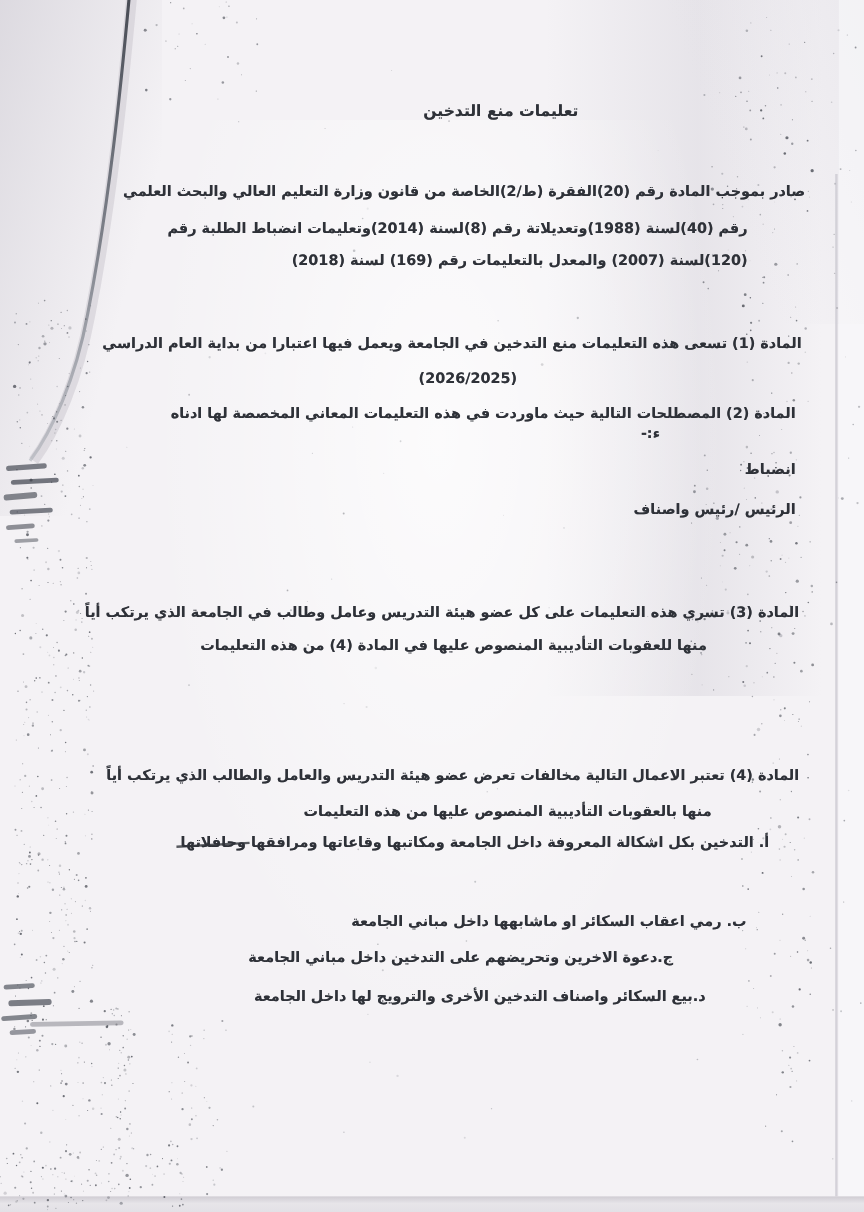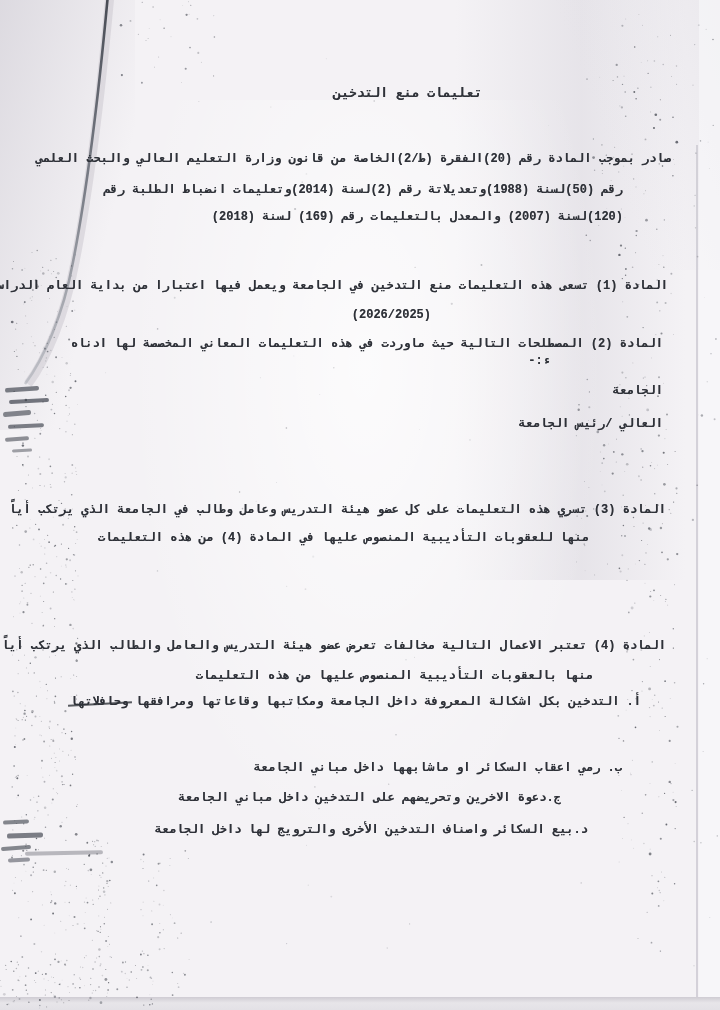--- a/index.html
+++ b/index.html
@@ -15,21 +15,21 @@
     background:linear-gradient(90deg,rgba(219,216,224,0),rgba(214,211,219,.45) 55%,rgba(219,216,224,0));}
   .sh-topright{right:0;top:0;width:170px;height:270px;
     background:linear-gradient(250deg,rgba(226,224,230,.5),rgba(226,224,230,0) 62%);}
   .sh-centerlight{left:130px;top:100px;width:470px;height:760px;
     background:radial-gradient(ellipse at 50% 35%,rgba(255,255,255,.7),rgba(255,255,255,0) 72%);}
   .sh-bottomstrip{left:0;bottom:0;width:720px;height:13px;
     background:linear-gradient(180deg,#cfccd3,#e7e5e9 45%,#e3e1e6);}
   .sh-foldline{left:696px;top:145px;width:2px;height:852px;background:rgba(206,203,211,.85);}
   .sh-rightedge{left:699px;top:0;width:21px;height:997px;background:rgba(250,249,251,.55);}
   #artifacts{position:absolute;left:0;top:0;pointer-events:none;}
-  .textlayer{position:absolute;inset:0;direction:rtl;color:#2e3138;font-family:Liberation Mono, monospace;}
+  .textlayer{position:absolute;inset:0;direction:rtl;color:#2e3138;}
   .t{
     position:absolute;white-space:nowrap;font-weight:700;font-size:12px;line-height:19px;
     text-shadow:0 0 .5px rgba(46,49,56,.55);
   }
   .t-title{font-size:13px;}
   .struck{position:relative;display:inline-block;}
   .struck::after{
     content:"";position:absolute;left:-3px;right:-3px;top:52%;height:2px;
     background:rgba(48,51,58,.8);transform:rotate(-3deg);
   }
@@ -1159,31 +1159,31 @@
         <circle cx="174.7" cy="297.7" r="0.95" fill="#383c45" opacity="0.17"></circle>
         <circle cx="548.4" cy="125.5" r="0.40" fill="#383c45" opacity="0.11"></circle>
       </g>
   </svg>
 
   <div class="textlayer" dir="rtl">
 
     <div class="t t-title" style="top:84px;right:238px">تعليمات منع التدخين</div>
 
     <div class="t" style="top:150px;right:49px">صادر بموجب المادة رقم (20)الفقرة (ط/2)الخاصة من قانون وزارة التعليم العالي والبحث العلمي</div>
-    <div class="t" style="top:181px;right:97px">رقم (50)لسنة (1988)وتعديلاتة رقم (2)لسنة (2014)وتعليمات انضباط الطلبة رقم</div>
+    <div class="t" style="top:181px;right:97px">رقم (40)لسنة (1988)وتعديلاتة رقم (8)لسنة (2014)وتعليمات انضباط الطلبة رقم</div>
     <div class="t" style="top:208px;right:97px">(120)لسنة (2007) والمعدل بالتعليمات رقم (169) لسنة (2018)</div>
 
     <div class="t" style="top:277px;right:52px">المادة (1) تسعى هذه التعليمات منع التدخين في الجامعة ويعمل فيها اعتبارا من بداية العام الدراسي</div>
     <div class="t" style="top:306px;right:289px">(2026/2025)</div>
 
     <div class="t" style="top:335px;right:57px">المادة (2) المصطلحات التالية حيث ماوردت في هذه التعليمات المعاني المخصصة لها ادناه</div>
     <div class="t" style="top:352px;right:170px">ء:-</div>
 
-    <div class="t" style="top:382px;right:57px">الجامعة</div>
-    <div class="t" style="top:415px;right:57px">العالي /رئيس الجامعة</div>
+    <div class="t" style="top:382px;right:57px">انضباط</div>
+    <div class="t" style="top:415px;right:57px">الرئيس /رئيس واصناف</div>
 
     <div class="t" style="top:501px;right:54px">المادة (3) تسري هذه التعليمات على كل عضو هيئة التدريس وعامل وطالب في الجامعة الذي يرتكب أياً</div>
     <div class="t" style="top:529px;right:131px">منها للعقوبات التأديبية المنصوص عليها في المادة (4) من هذه التعليمات</div>
 
     <div class="t" style="top:637px;right:54px">المادة (4) تعتبر الاعمال التالية مخالفات تعرض عضو هيئة التدريس والعامل والطالب الذي يرتكب أياً</div>
     <div class="t" style="top:667px;right:127px">منها بالعقوبات التأديبية المنصوص عليها من هذه التعليمات</div>
 
     <div class="t" style="top:693px;right:79px">
       <span>أ. التدخين بكل اشكالة المعروفة داخل الجامعة ومكاتبها وقاعاتها ومرافقها </span><span class="struck">وحافلاتها</span>
     </div>

